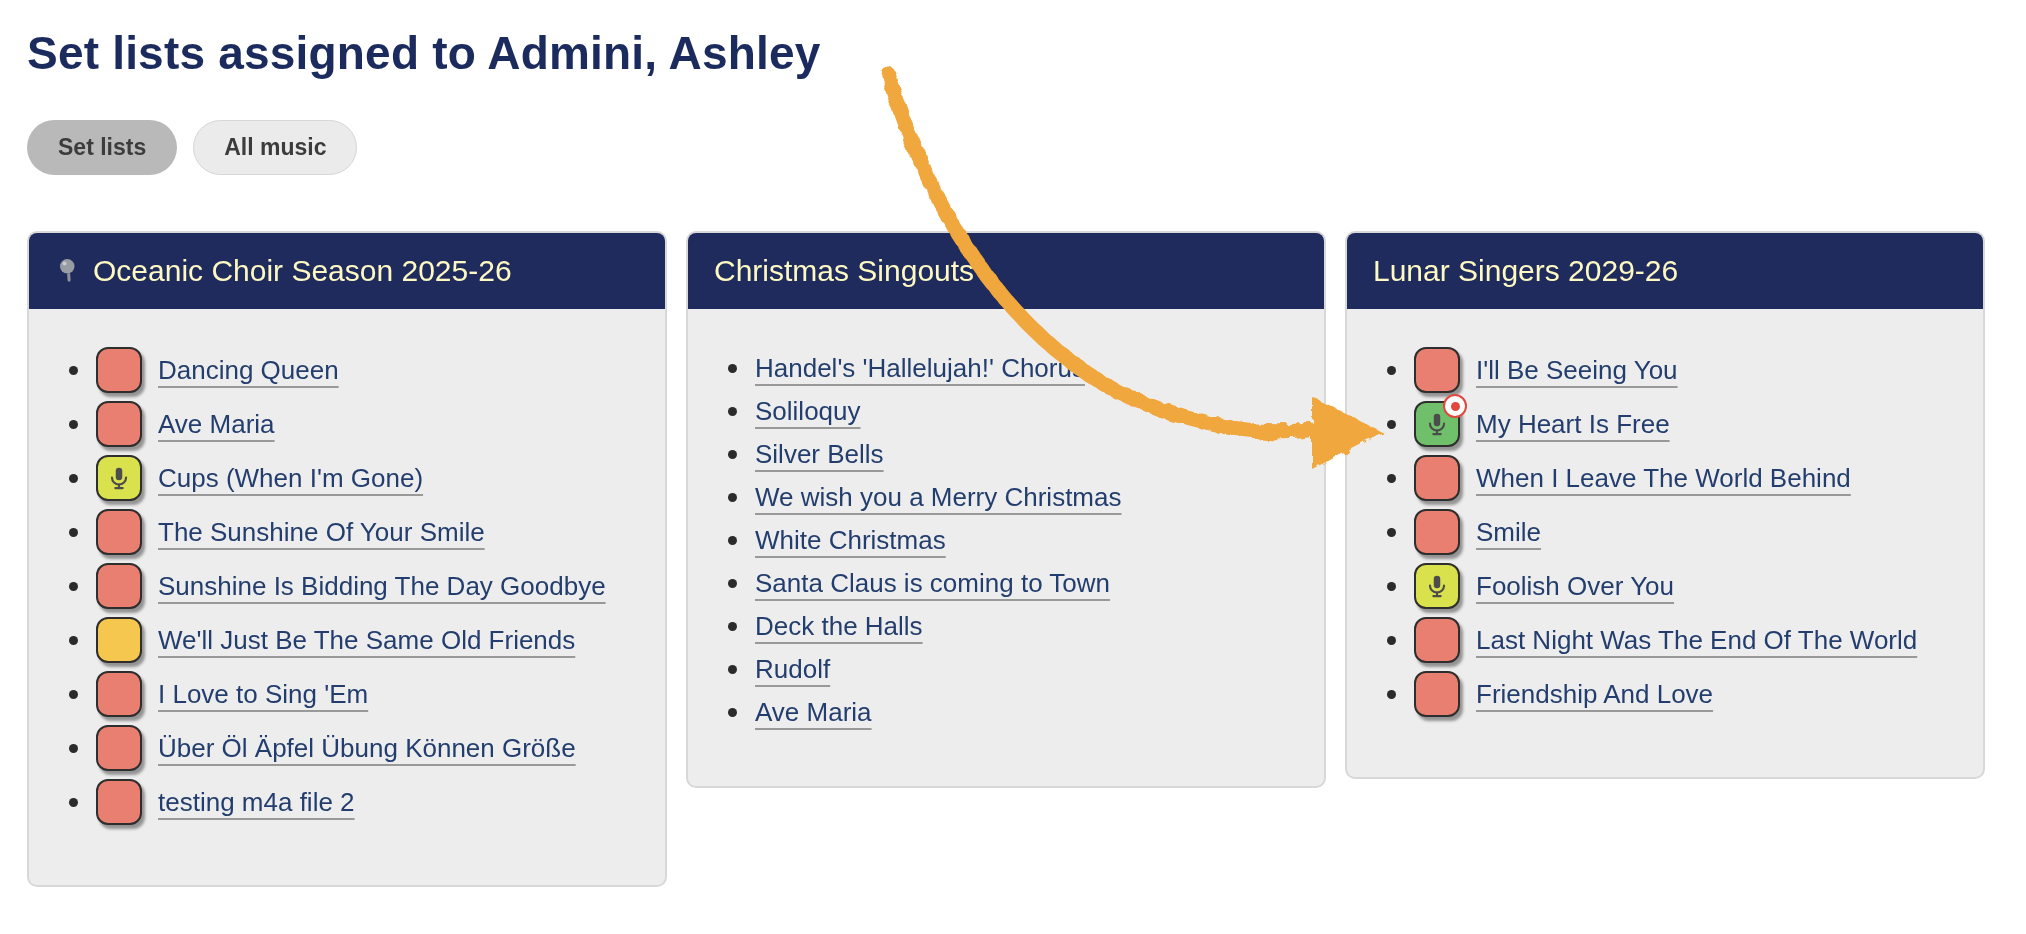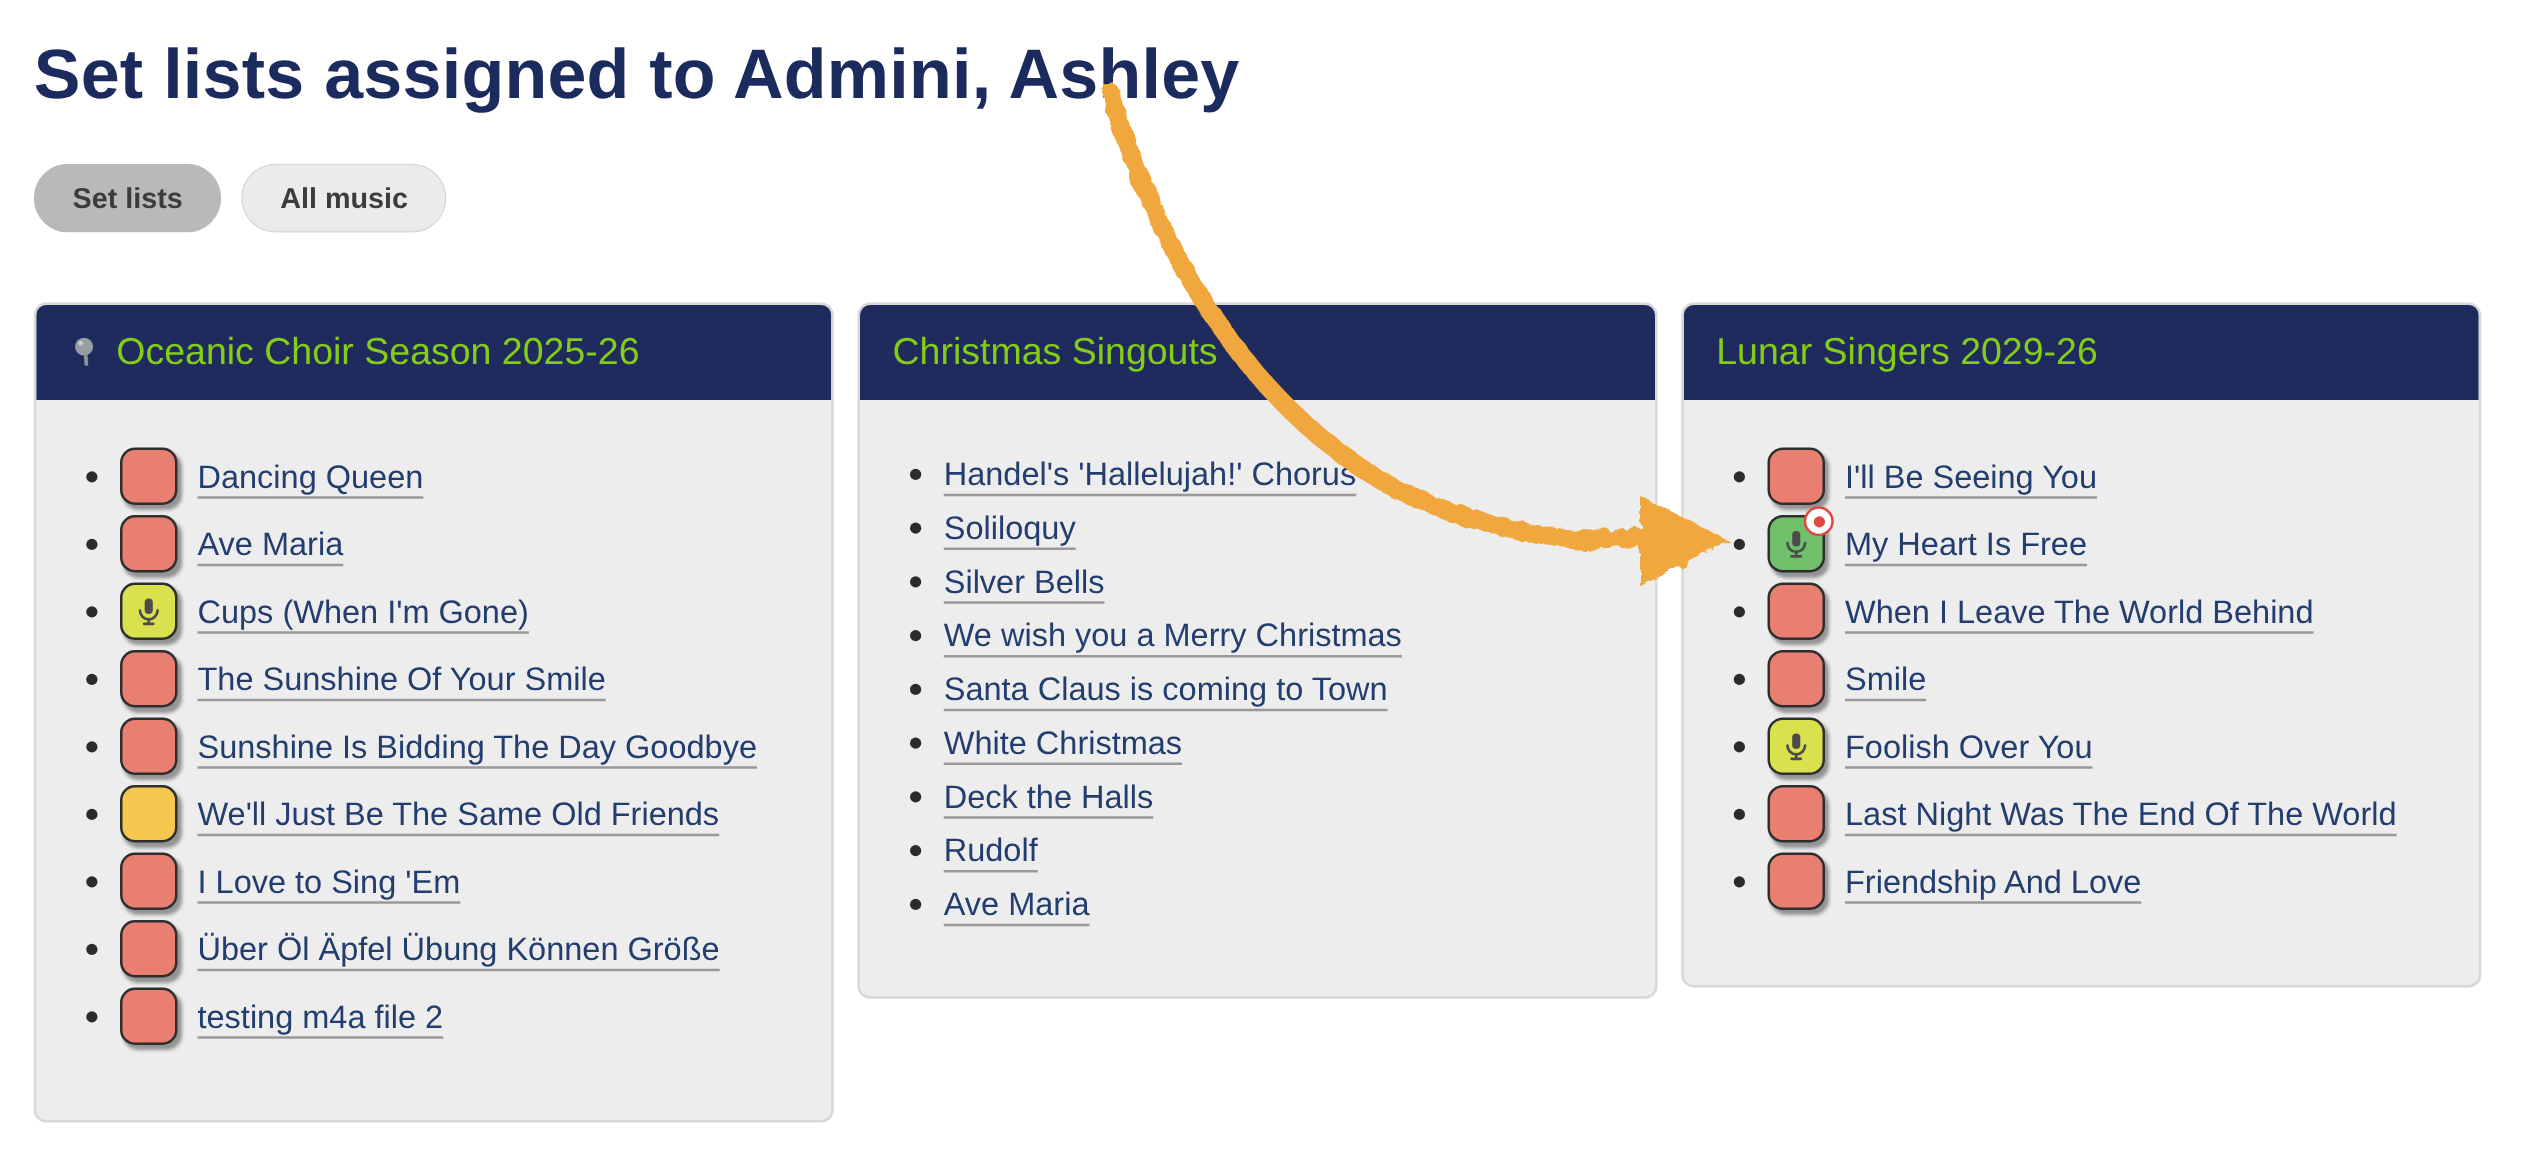--- a/index.html
+++ b/index.html
@@ -1,28 +1,28 @@
 <!DOCTYPE html>
 <html><head>
 <meta charset="utf-8">
 <style>
   * { margin:0; padding:0; box-sizing:border-box; }
   html,body { width:2026px; height:934px; background:#ffffff; font-family:"Liberation Sans", sans-serif; overflow:hidden; }
   .page { position:relative; width:2026px; height:934px; padding:26px 0 0 27px; }
 
-  .page-title { font-size:56px; font-weight:700; color:#1c2b5e; letter-spacing:0.2px; }
+  .page-title { font-size:46px; font-weight:700; color:#1c2b5e; letter-spacing:0.2px; }
 
   .filter-row { display:flex; gap:16px; margin-top:40px; }
   .pill { font-size:23px; font-weight:700; color:#3c3c3c; border-radius:30px; padding:13px 30px; cursor:pointer; border:1px solid transparent; font-family:inherit;text-align:center; }
   .pill.active { background:#b9b9b9; }
   .pill.inactive { background:#ebebeb; border-color:#d6d6d6; }
 
   .setlist-row { display:flex; gap:19px; margin-top:56px; align-items:flex-start; }
   .card { width:640px; background:#ededed; border:2px solid #d8d8d8; border-radius:10px; overflow:hidden; }
-  .card-header { background:#1e2b5c; color:#84cc16; font-size:30px; padding:21px 26px; display:flex; align-items:center; gap:10px; }
+  .card-header { background:#1e2b5c; color:#fef9c3; font-size:30px; padding:21px 26px; display:flex; align-items:center; gap:10px; }
   .pin { width:28px; height:28px; flex-shrink:0; }
   .card-body { padding:38px 24px 52px 26px; }
   ul.songs { list-style:none; }
   ul.songs li { display:flex; align-items:center; min-height:43px; }
   ul.songs li.has-badge { margin-bottom:8px; }
   .dot { width:9px; height:9px; border-radius:50%; background:#2b2b2b; margin:0 18px 0 14px; flex-shrink:0; }
   .badge { position:relative; width:46px; height:46px; border:2px solid #2e2e2e; border-radius:12px; margin-right:16px; flex-shrink:0; box-shadow:3px 4px 3px rgba(0,0,0,0.38); display:flex; align-items:center; justify-content:center; cursor:pointer; }
   .badge svg { width:26px; height:26px; }
   .rec { position:absolute; top:-9px; right:-9px; width:24px; height:24px; background:#ffffff; border:2px solid #e0483f; border-radius:50%; display:flex; align-items:center; justify-content:center; }
   .rec i { display:block; width:9px; height:9px; background:#e0483f; border-radius:50%; }
@@ -169,27 +169,27 @@
 
   <li>
     <span class="dot"></span>
 
     <a class="song">We wish you a Merry Christmas</a>
   </li>
 
   <li>
     <span class="dot"></span>
 
+    <a class="song">White Christmas</a>
+  </li>
+
+  <li>
+    <span class="dot"></span>
+
     <a class="song">Santa Claus is coming to Town</a>
-  </li>
-
-  <li>
-    <span class="dot"></span>
-
-    <a class="song">White Christmas</a>
   </li>
 
   <li>
     <span class="dot"></span>
 
     <a class="song">Deck the Halls</a>
   </li>
 
   <li>
     <span class="dot"></span>

